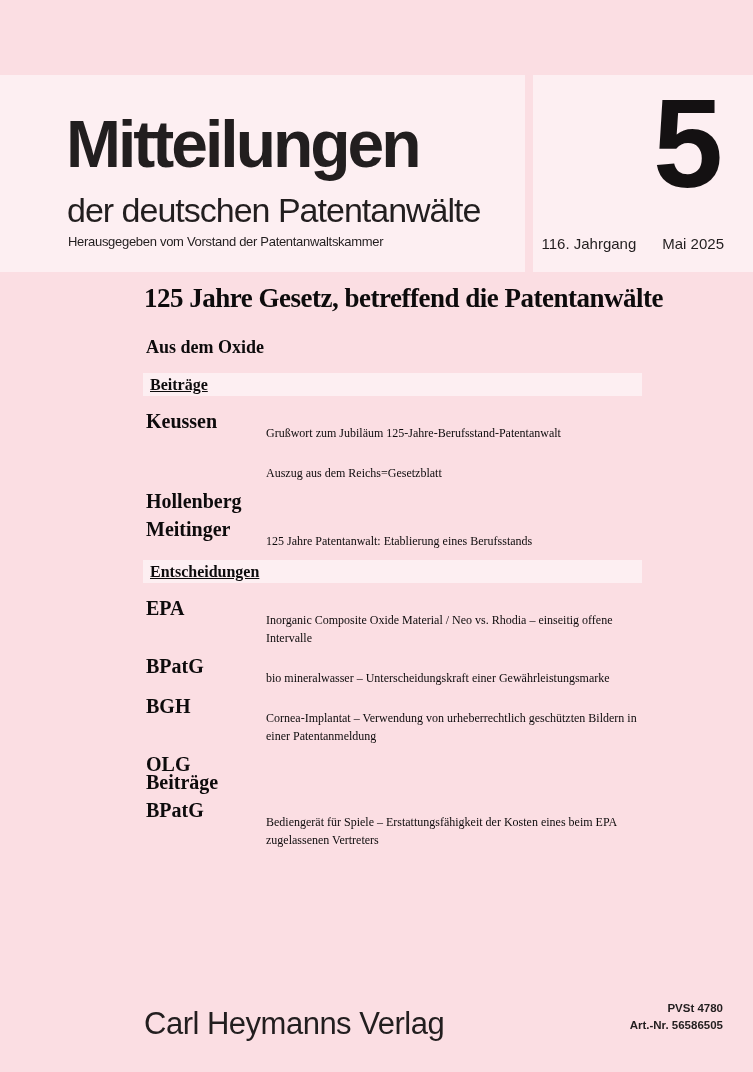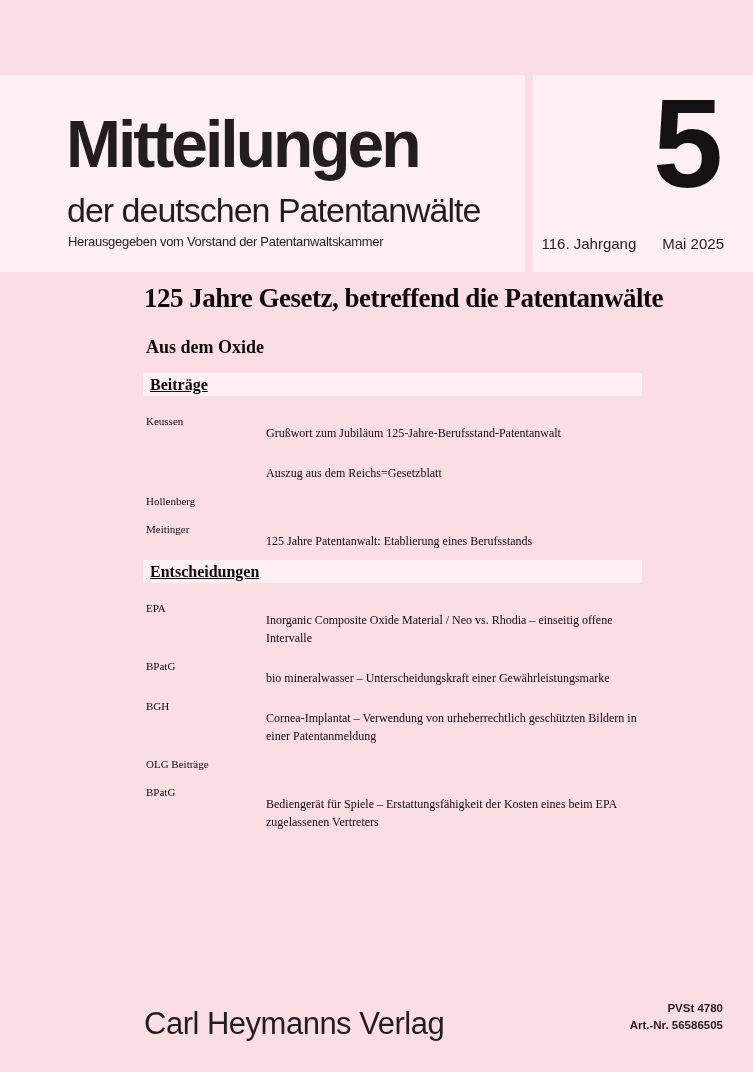--- a/index.html
+++ b/index.html
@@ -74,21 +74,21 @@
   }
   .section-band.second{margin-top:6px;}
   .toc-entry{
     display:grid;
     grid-template-columns:117px 1fr;
     column-gap:3px;
     padding-left:3px;
     margin-bottom:10px;
   }
   .toc-source{
-    font-size:11px;font-weight:400;line-height:18px;
+    font-size:20px;font-weight:700;line-height:18px;
   }
   .toc-text{
     font-size:12px;font-weight:400;line-height:18px;margin-top:12px;
   }
   
   .footer-publisher{
     position:absolute;left:144px;top:1006px;
     font-size:31px;font-weight:400;letter-spacing:-0.5px;
     color:var(--ink);white-space:nowrap;
   }

